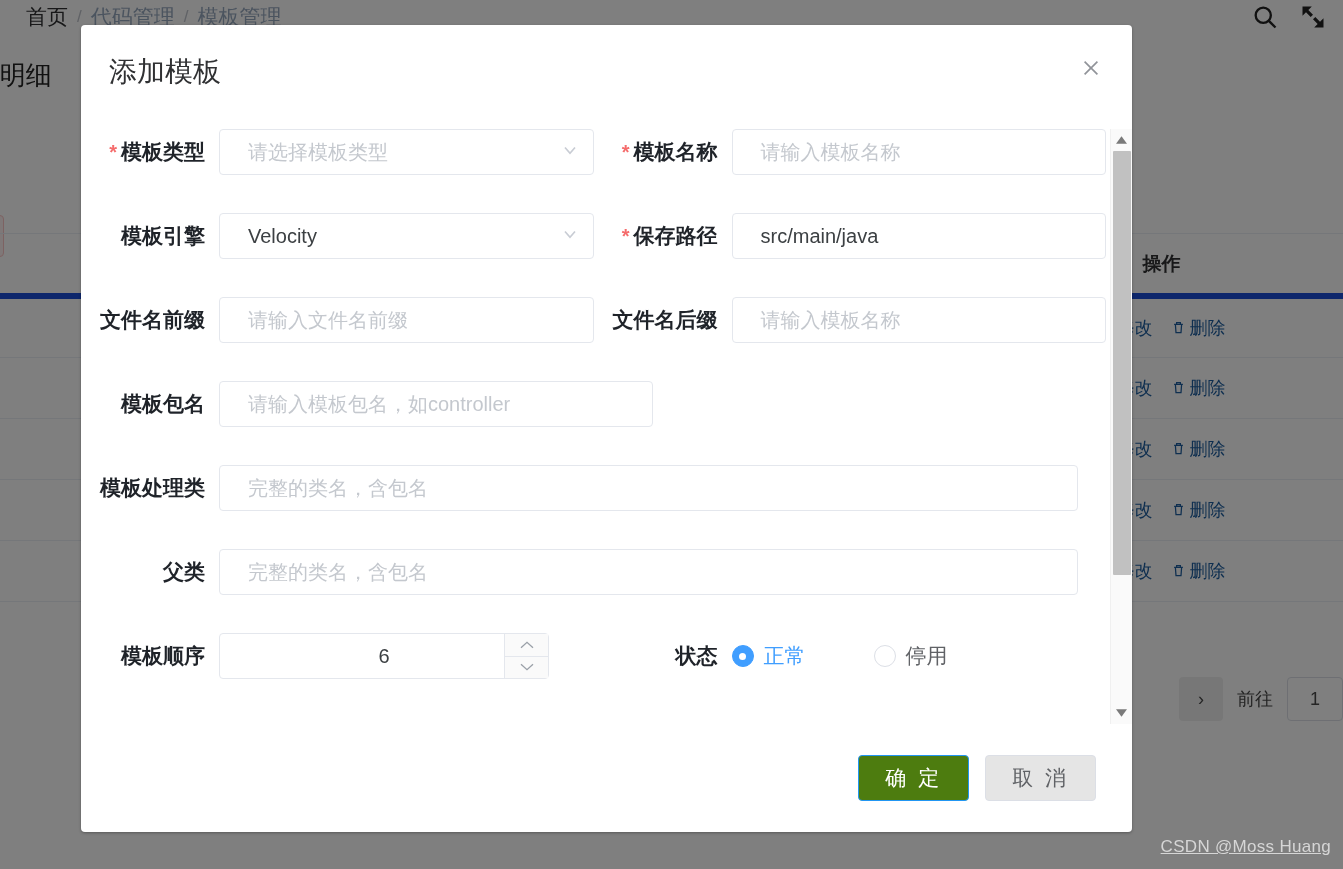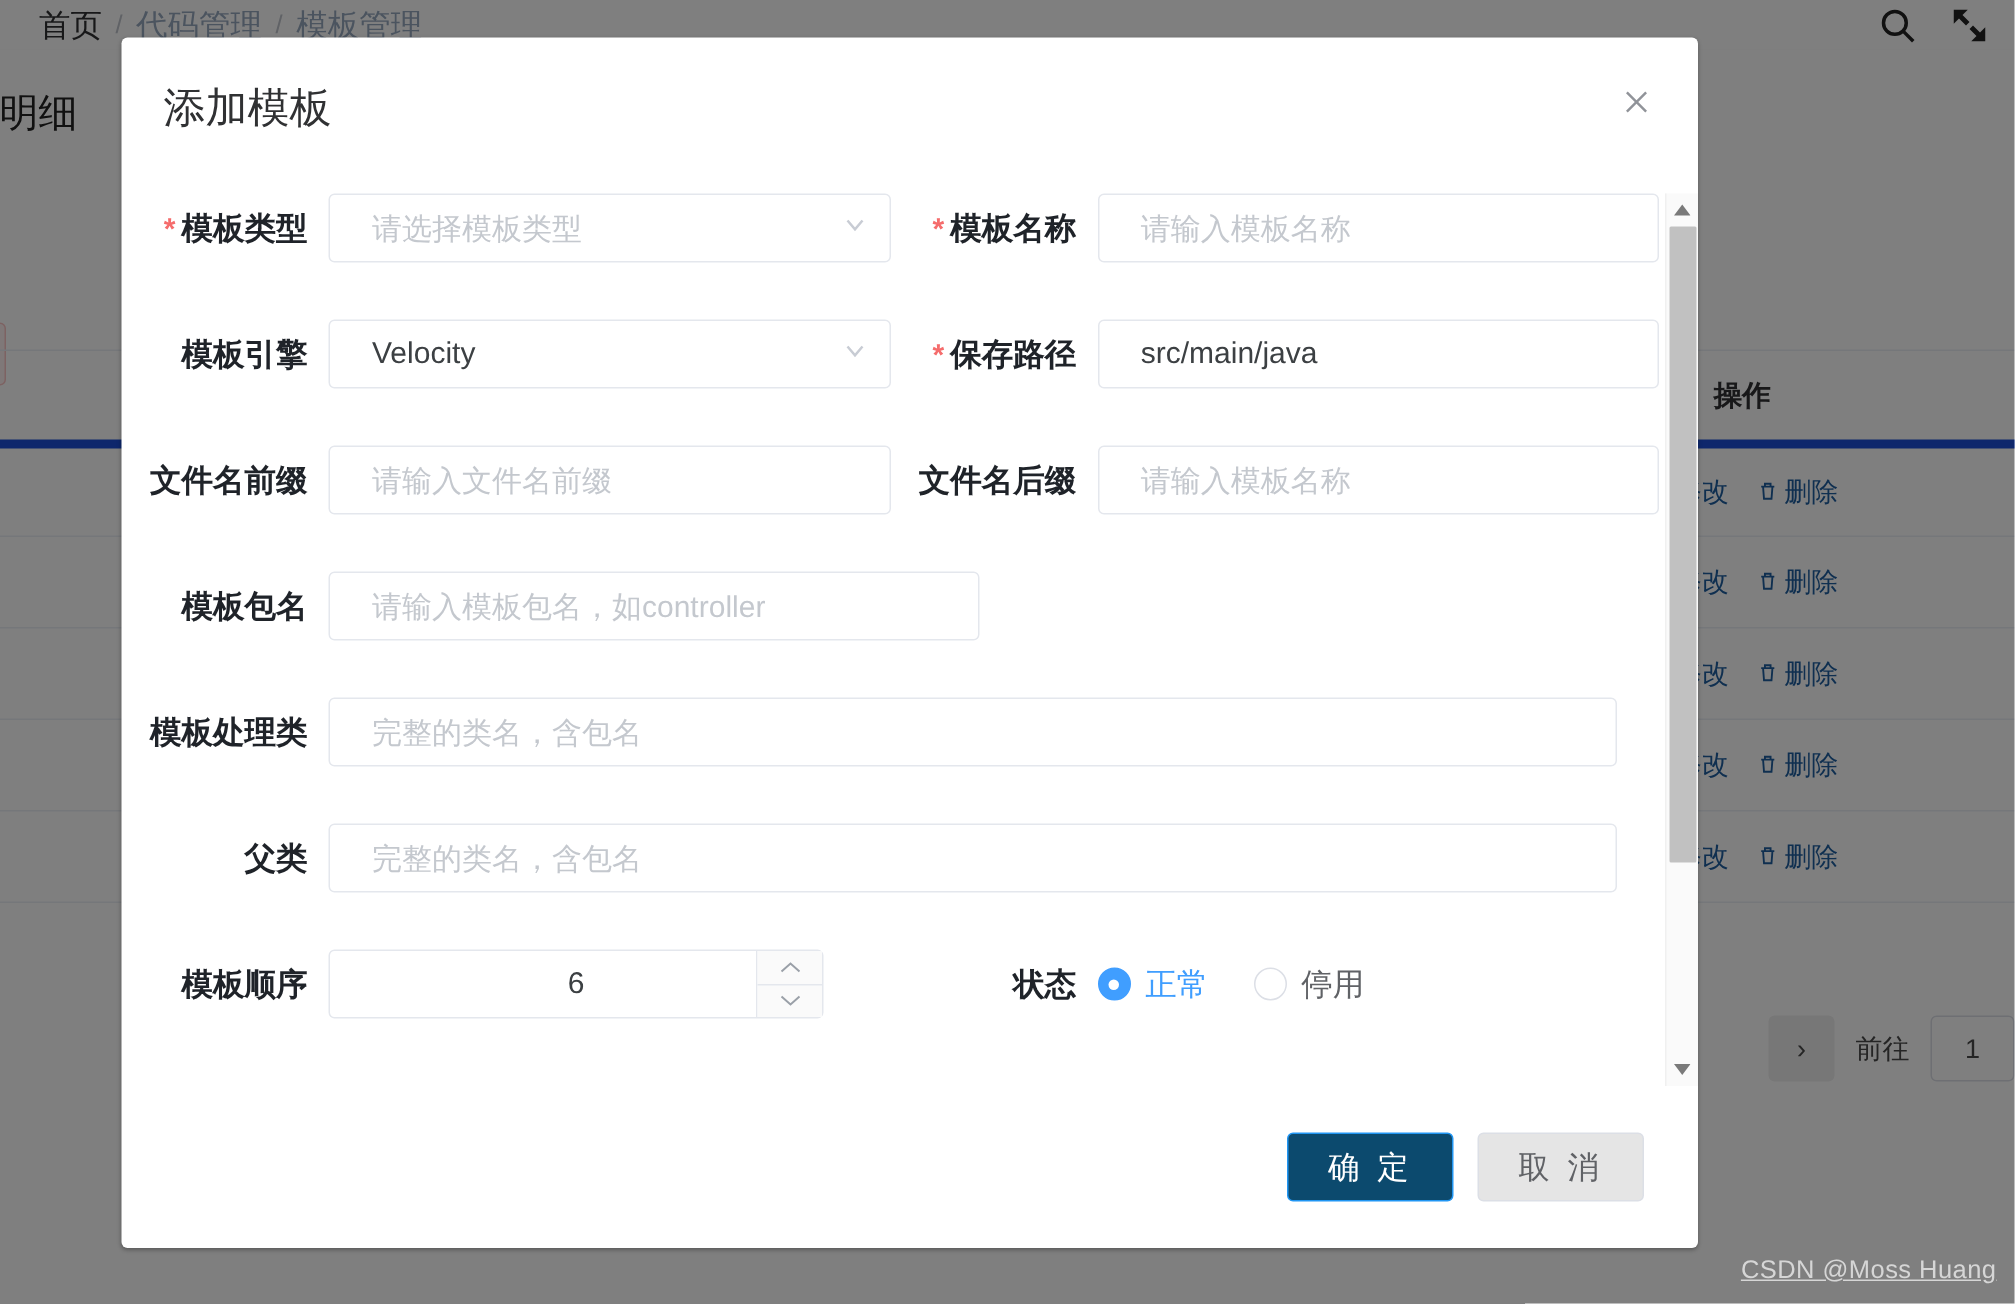--- a/index.html
+++ b/index.html
@@ -161,21 +161,21 @@
     position: absolute; right: 0; top: 0; bottom: 0; width: 44px;
     border-left: 1px solid #e4e7ed; display: flex; flex-direction: column;
   }
   .spin-btn {
     flex: 1; display: flex; align-items: center; justify-content: center;
     color: #9aa0a8; font-size: 13px; background: #fafafa;
   }
   .spin-btn + .spin-btn { border-top: 1px solid #e4e7ed; }
 
   
-  .radio-group { display: flex; align-items: center; gap: 30px; }
+  .radio-group { display: flex; align-items: center; gap: 68px; }
   .radio { display: flex; align-items: center; gap: 10px; cursor: pointer; }
   .radio-dot {
     width: 22px; height: 22px; border-radius: 50%;
     border: 1px solid #dcdfe6; background: #fff;
     display: flex; align-items: center; justify-content: center;
   }
   .radio.checked .radio-dot { background: #409eff; border-color: #409eff; }
   .radio.checked .radio-dot::after {
     content: ""; width: 7px; height: 7px; border-radius: 50%; background: #fff;
   }
@@ -202,21 +202,21 @@
   .modal-footer {
     flex: 0 0 auto; height: 108px;
     display: flex; align-items: center; justify-content: flex-end;
     gap: 16px; padding-right: 36px;
   }
   .btn {
     border-radius: 4px; font-size: 21px; padding: 0 26px; height: 46px;
     display: inline-flex; align-items: center; justify-content: center;
     cursor: pointer; letter-spacing: 3px;
   }
-  .btn-primary { background: #0c4a6e; color: #fff; border: 1px solid #2196f3; }
+  .btn-primary { background: #4d7c0f; color: #fff; border: 1px solid #2196f3; }
   .btn-default { background: #e5e5e5; color: #606266; border: 1px solid #dcdfe6; }
 </style>
 </head>
 <body>
 
 <div id="bg-page">
 
   <div class="bg-topbar">
     <div class="breadcrumb">
       <span>首页</span>

